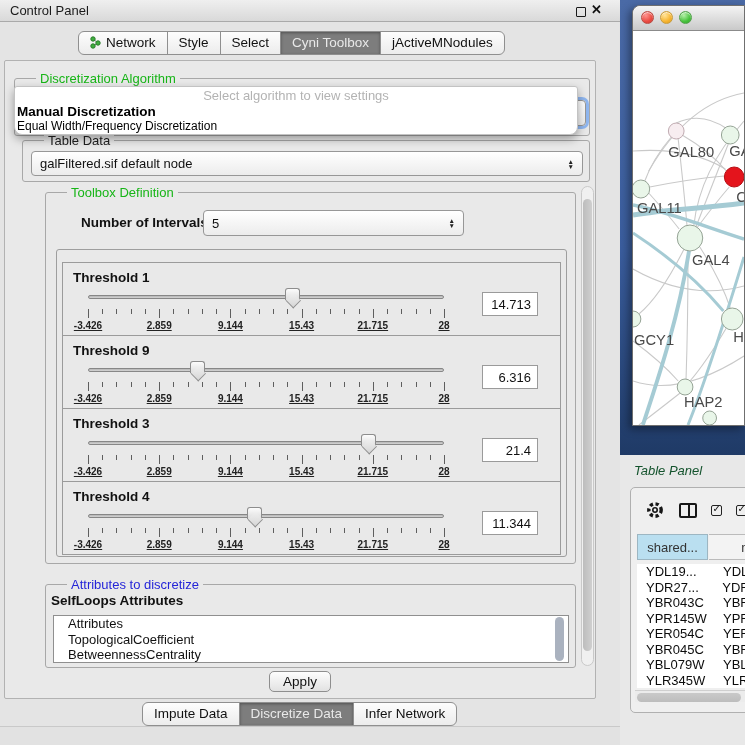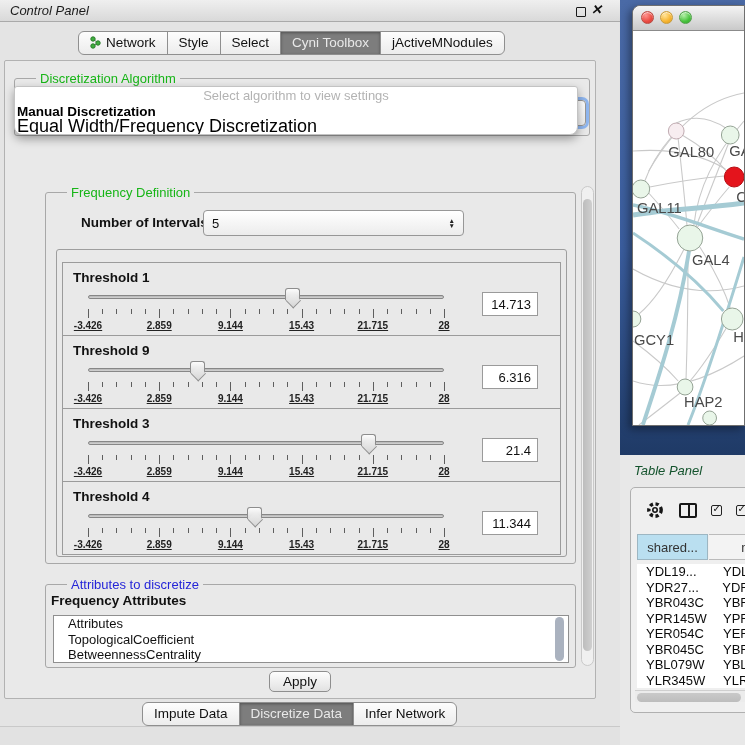--- a/index.html
+++ b/index.html
@@ -1,21 +1,21 @@
 <!DOCTYPE html>
 <html><head>
 <meta charset="utf-8">
 <style>
   * { margin:0; padding:0; box-sizing:border-box; }
   html,body { width:745px; height:745px; overflow:hidden; font-family:"Liberation Sans",sans-serif; background:#e6e6e6; }
 
   
   #control-window { position:absolute; left:0; top:0; width:620px; height:745px; background:#e4e4e4; }
   #cp-titlebar { position:absolute; left:0; top:0; width:620px; height:22px;
-    background:linear-gradient(#efefef,#d9d9d9); border-bottom:1px solid #aaa;font-style:italic; }
+    background:linear-gradient(#efefef,#d9d9d9); border-bottom:1px solid #aaa; }
   #cp-title { position:absolute; left:10px; top:3px; font-size:13px; color:#1b1b1b; }
   #float-btn { position:absolute; left:576px; top:7px; width:10px; height:10px; border:1.5px solid #1a1a1a; border-radius:1px; }
   #close-btn { position:absolute; left:591px; top:2px; font-size:13px; font-weight:bold; color:#111; cursor:default; }
 
   .segtabs { display:flex; }
   .segtab { background:linear-gradient(#fdfdfd,#ececec); border:1px solid #8f8f8f; margin-left:-1px;
     padding:3px 11px 4px; font-size:13.5px; color:#111; white-space:nowrap; display:flex; align-items:center; gap:5px; }
   .segtab:first-child { border-radius:6px 0 0 6px; margin-left:0; }
   .segtab:last-child { border-radius:0 6px 6px 0; }
   .segtab.selected { background:#7d7d7d; color:#e9e9e9; box-shadow:inset 0 1px 3px rgba(0,0,0,.35); }
@@ -33,21 +33,21 @@
   .t-dark  { color:#222; }
 
   .combo { position:absolute; background:linear-gradient(#ffffff,#ececec); border:1px solid #979797;
     border-radius:4px; font-size:13px; color:#111; display:flex; align-items:center; padding:0 8px; }
   .combo .stepper { margin-left:auto; display:flex; flex-direction:column; line-height:5px; font-size:6.5px; color:#222; padding-left:6px; }
   .combo.focused { box-shadow:0 0 0 3px rgba(96,155,242,.65); }
 
   #algo-popup { position:absolute; left:14px; top:86px; width:564px; height:49px; background:#fff;
     border:1px solid #c3c3c3; border-radius:3px 3px 8px 8px; box-shadow:0 4px 10px rgba(0,0,0,.35); z-index:5; overflow:hidden; }
   .popup-hint { height:17px; font-size:13px; color:#b3b3b3; text-align:center; line-height:17px; }
-  .popup-opt  { height:15px; font-size:18px; color:#000; padding-left:2px; line-height:15px; }
+  .popup-opt  { height:15px; font-size:12px; color:#000; padding-left:2px; line-height:15px; }
   .popup-opt.bold { font-weight:bold; font-size:13.5px; }
 
   
   .vscroll { position:absolute; width:13px; background:#f0f0f0; border:1px solid #c9c9c9; border-radius:7px; }
   .vthumb  { position:absolute; left:1px; width:9px; background:linear-gradient(90deg,#bdbdbd,#cfcfcf); border-radius:5px; }
 
   
   .threshold-box { position:relative; width:499px; height:74px; background:#e9e9e9; border:1px solid #9b9b9b; margin-top:-1px;padding-left:16px; }
   .threshold-label { position:absolute; left:10px; top:7px; font-size:13.5px; font-weight:bold; color:#111; }
   .slider-area { position:absolute; left:25px; right:116px; top:24px; height:46px; }
@@ -149,27 +149,37 @@
     <span class="group-title t-green">Discretization Algorithm</span>
   </div>
   <div class="combo focused" style="left:30px; top:100px; width:556px; height:26px;"></div>
 
   <div id="algo-popup">
     <div class="popup-hint">Select algorithm to view settings</div>
     <div class="popup-opt bold">Manual Discretization</div>
     <div class="popup-opt">Equal Width/Frequency Discretization</div>
   </div>
 
+  <div class="titled-group" style="left:22px; top:140px; width:568px; height:42px;">
+    <span class="group-title t-dark">Table Data</span>
+    <div class="combo" style="left:8px; top:10px; width:552px; height:25px;">
+      <span>galFiltered.sif default node</span>
+      <span class="stepper">
+          <span>▲</span>
+          <span>▼</span>
+        </span>
+    </div>
+  </div>
 
   <div class="vscroll" style="left:581px; top:186px; height:480px;">
     <div class="vthumb" style="top:12px; height:452px;"></div>
   </div>
 
   <div class="titled-group" style="left:45px; top:192px; width:531px; height:372px;">
-    <span class="group-title t-green">Frequency Definition</span>
+    <span class="group-title t-green">Toolbox Definition</span>
     <span style="position:absolute; left:35px; top:22px; font-size:13.5px; font-weight:bold; color:#111;">Number of Intervals</span>
     <div class="combo" style="left:157px; top:17px; width:261px; height:26px;">
       <span>5</span>
       <span class="stepper">
           <span>▲</span>
           <span>▼</span>
         </span>
     </div>
 
     <div class="titled-group" style="left:10px; top:56px; width:511px; height:308px; border-color:#9e9e9e;">
@@ -349,21 +359,21 @@
               </div>
             </div>
             <div class="value-box">11.344</div>
           </div>
         </div>
     </div>
   </div>
 
   <div class="titled-group" style="left:45px; top:584px; width:531px; height:84px;">
     <span class="group-title t-blue">Attributes to discretize</span>
-    <span style="position:absolute; left:5px; top:8px; font-size:13.5px; font-weight:bold; color:#111;">Frequency Attributes</span>
+    <span style="position:absolute; left:5px; top:8px; font-size:13.5px; font-weight:bold; color:#111;">SelfLoops Attributes</span>
     <div id="attr-list">
       <div class="vscroll">
           <div class="vthumb"></div>
         </div>
     <div class="attr-item">Attributes</div>
         <div class="attr-item">TopologicalCoefficient</div>
         <div class="attr-item">BetweennessCentrality</div>
       </div>
   </div>
 

